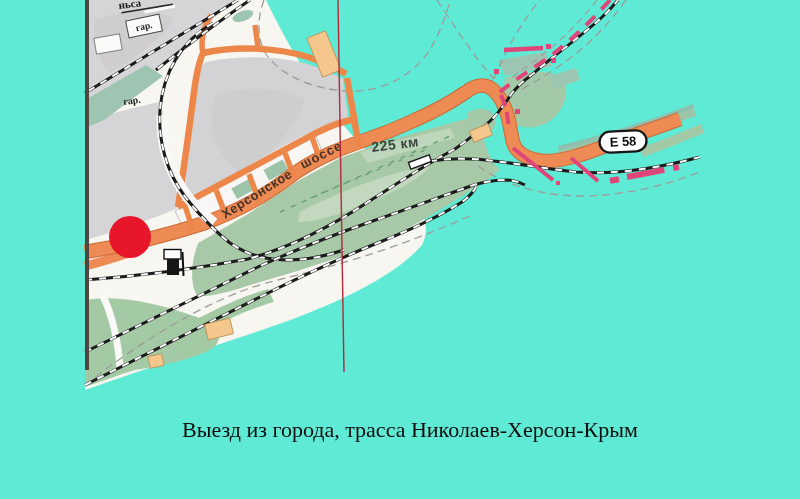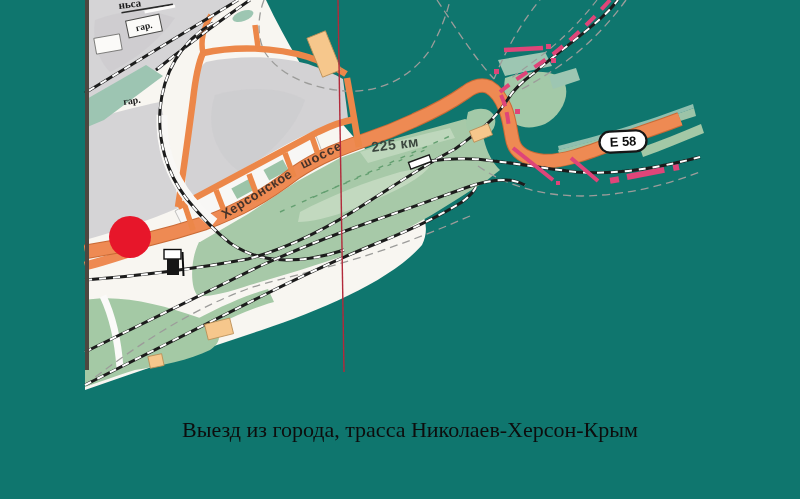--- a/index.html
+++ b/index.html
@@ -1,16 +1,16 @@
 <!DOCTYPE html>
 <html><head>
 <meta charset="utf-8">
 <style>
   html,body{margin:0;padding:0;background:#ffffff;}
-  .page{position:relative;width:800px;height:499px;background:#0f766e;overflow:hidden;font-family:"Liberation Sans",sans-serif;}
+  .page{position:relative;width:800px;height:499px;background:#5eead4;overflow:hidden;font-family:"Liberation Sans",sans-serif;}
 </style>
 </head>
 <body>
 <div class="page">
 <svg width="800" height="499" viewBox="0 0 800 499">
 <defs>
 <filter id="soft" x="-5%" y="-5%" width="110%" height="110%">
           <feGaussianBlur stdDeviation="0.7"></feGaussianBlur>
         </filter>
 </defs>

